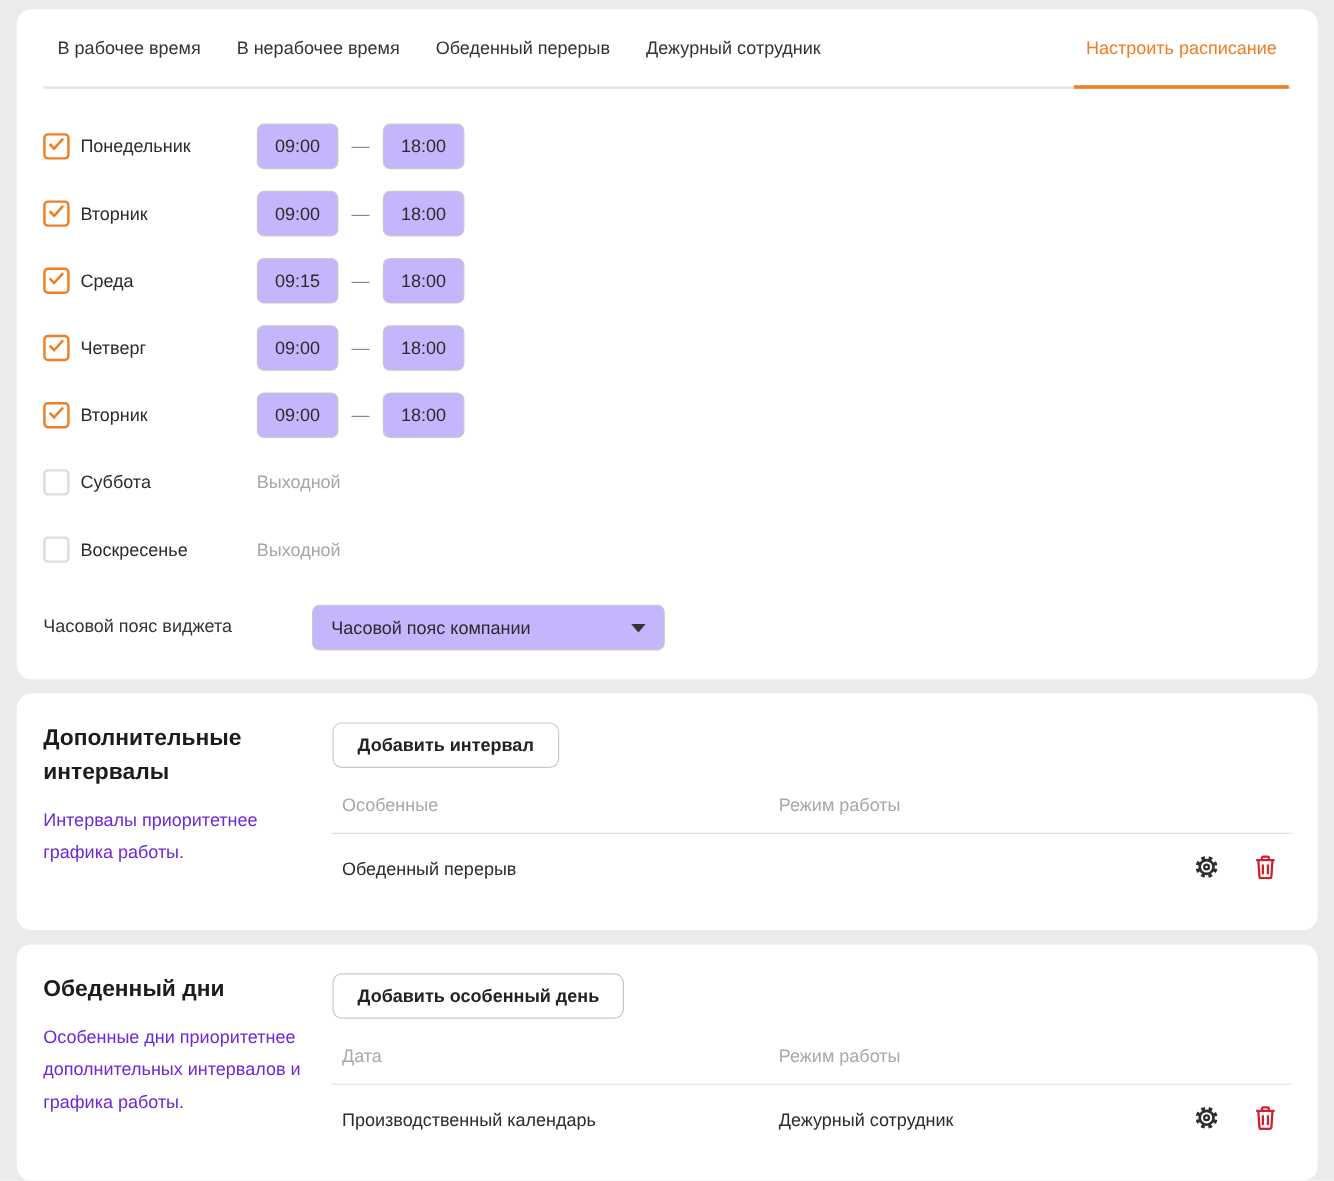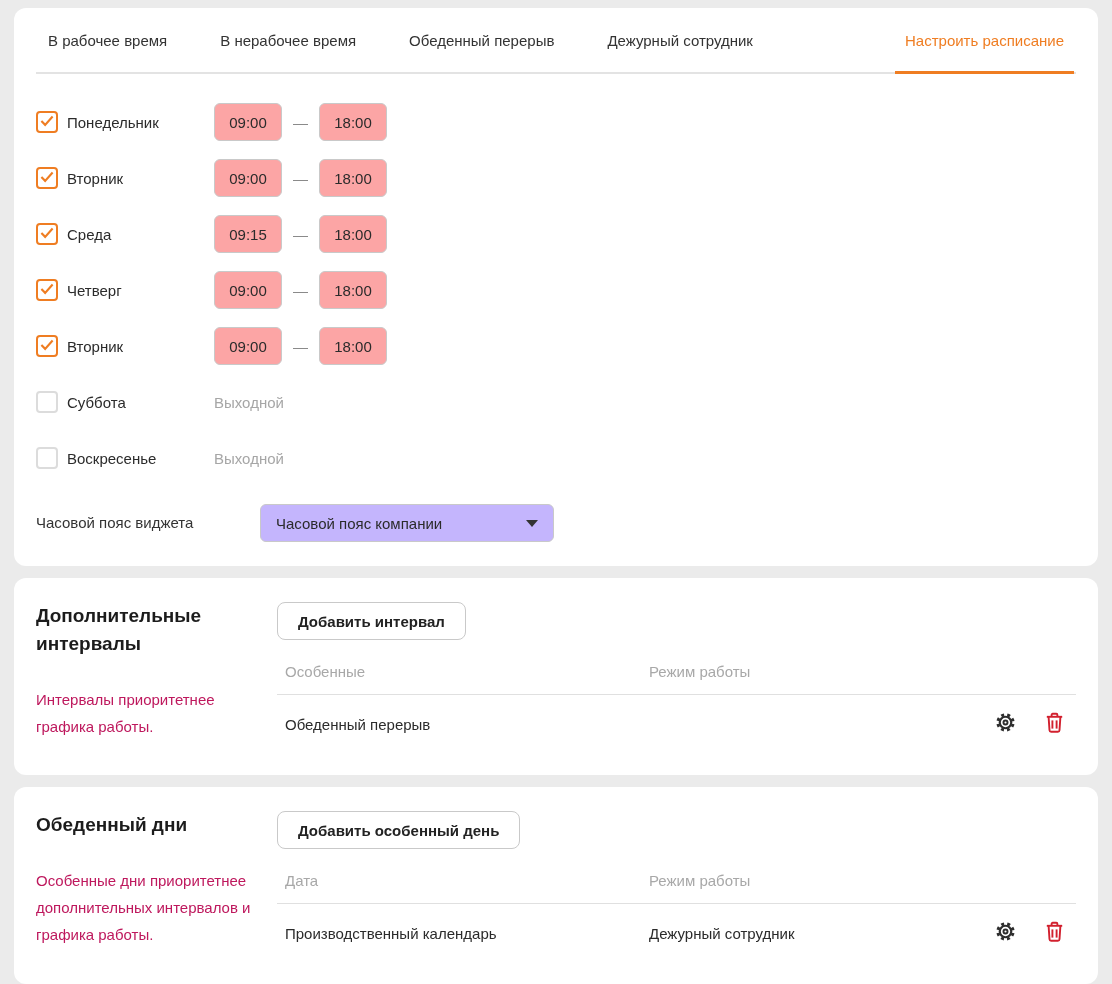--- a/index.html
+++ b/index.html
@@ -19,21 +19,21 @@
     color:var(--text);
   }
   .card{
     background:#fff;
     border-radius:12px;
     margin:0 14px;
   }
   
   .card-schedule{ margin-top:8px; padding:0 22px 24px; }
   .tabbar{
-    display:flex; align-items:center; gap:53px;
+    display:flex; align-items:center; gap:30px;
     height:66px; padding:0 12px;
     border-bottom:2px solid var(--divider);
   }
   .tab{ font-size:15px; color:#333; cursor:pointer; white-space:nowrap; }
   .tab-active{
     margin-left:auto; color:var(--accent);
     position:relative; height:100%;
     display:flex; align-items:center;
   }
   .tab-active::after{
@@ -54,42 +54,42 @@
     background:#fff; display:flex; align-items:center; justify-content:center;
     cursor:pointer;
   }
   .checkbox.checked{ border-color:var(--accent); }
   .day-name{ margin-left:9px; width:147px; font-size:15px; color:var(--text); }
   .times{ display:flex; align-items:center; }
   .time-box{
     width:68px; height:38px;
     border:1px solid var(--border); border-radius:6px;
     display:flex; align-items:center; justify-content:center;
-    font-size:15px; color:var(--text); background:#fca5a5; cursor:text;
+    font-size:15px; color:var(--text); background:#c4b5fd; cursor:text;
   }
   .dash{ color:#8a8a8a; margin:0 11px; font-size:15px; }
   .day-off{ color:#a6a6a6; font-size:15px; }
   .tz-row{ margin-top:18px; }
   .tz-row .form-label{ padding-top:10px; }
   .select{
     width:294px; height:38px;
     border:1px solid var(--border); border-radius:6px;
     display:flex; align-items:center; justify-content:space-between;
     padding:0 15px; font-size:15px; color:var(--text); background:#c4b5fd; cursor:pointer;
   }
   .caret{
     width:0; height:0;
     border-left:6px solid transparent; border-right:6px solid transparent;
     border-top:7px solid #333;
   }
   
   .card-table{ margin-top:12px; padding:24px 22px 22px; display:flex;gap:20px; }
   .card-info{ width:221px; flex:0 0 221px; }
   .card-title{ font-size:19px; font-weight:bold; color:#1c1c1c; line-height:28px; }
-  .card-desc{ margin-top:28px; font-size:15px; color:#be185d; line-height:27px; }
+  .card-desc{ margin-top:12px; font-size:15px; color:#6d28d9; line-height:27px; }
   .card-main{ flex:1; min-width:0; }
   .add-btn{
     display:inline-block; border:1px solid var(--border); border-radius:8px;
     background:#fff; font-family:inherit; font-weight:700; font-size:15px; color:#222;
     height:38px; padding:0 20px; cursor:pointer;
   }
   .thead{
     display:flex; align-items:center; height:47px;
     border-bottom:1px solid #e0e0e0;
     color:var(--muted); font-size:15px; padding-left:8px; margin-top:8px;

